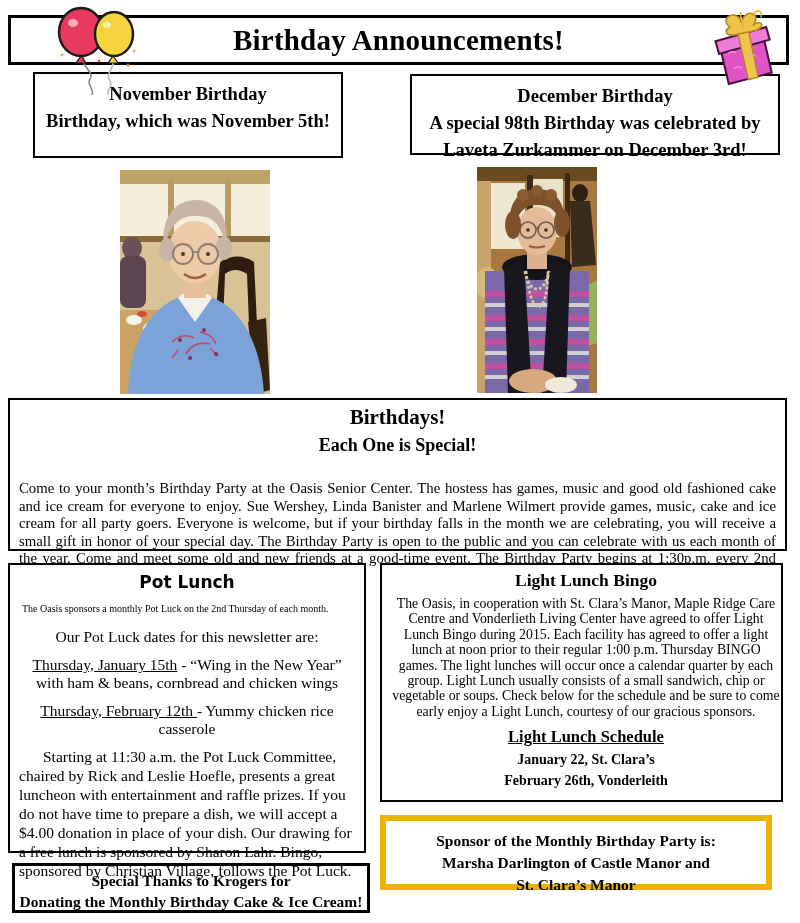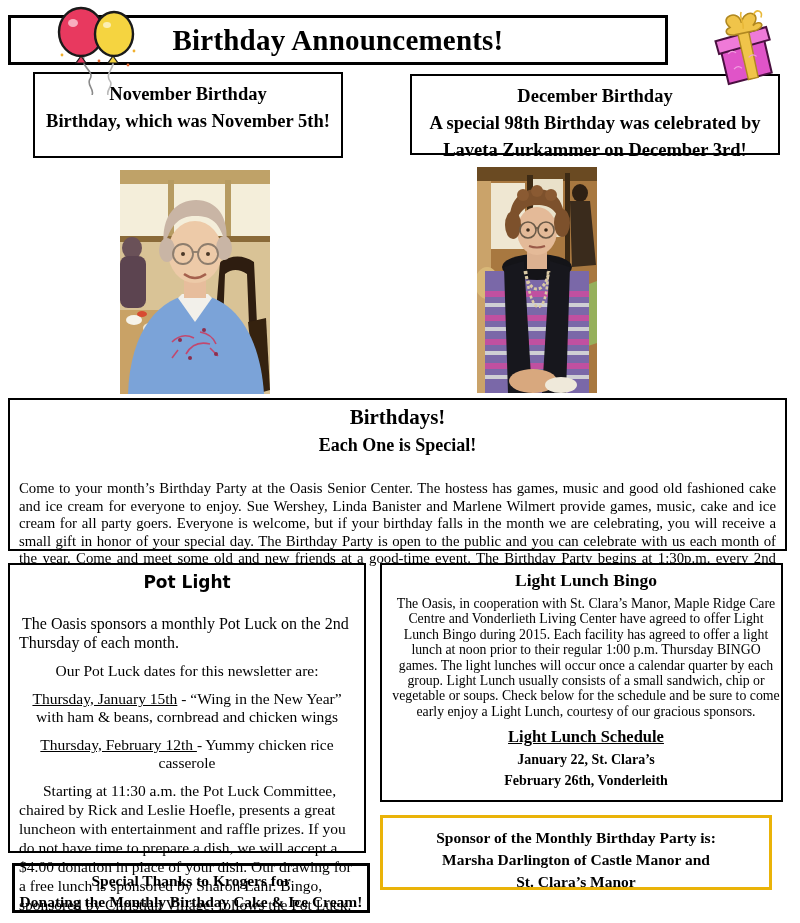--- a/index.html
+++ b/index.html
@@ -2,21 +2,21 @@
 <html><head>
 <meta charset="utf-8">
 <style>
   html,body{margin:0;padding:0;background:#ffffff;}
   #page{position:relative;width:800px;height:923px;background:#ffffff;
         font-family:"Liberation Serif", serif;color:#000;overflow:hidden;}
   .abs{position:absolute;box-sizing:border-box;}
   .box2{border:2px solid #000;background:#fff;}
 
   
-  #header-box{left:8px;top:15px;width:660px;height:50px;border:3px solid #000;
+  #header-box{left:8px;top:15px;width:781px;height:50px;border:3px solid #000;
               display:flex;align-items:center;justify-content:center;}
   #header-title{font-size:29px;font-weight:bold;letter-spacing:.2px;}
   #balloons{left:50px;top:3px;width:98px;height:92px;z-index:3;}
   #gift{left:702px;top:6px;width:82px;height:80px;z-index:3;}
 
   
   #november-box{left:33px;top:72px;width:310px;height:86px;padding-top:7px;}
   #december-box{left:410px;top:74px;width:370px;height:81px;padding-top:7px;}
   .month-line{font-size:18.5px;font-weight:bold;line-height:27px;text-align:center;}
 
@@ -27,36 +27,36 @@
 
   
   #birthdays-box{left:8px;top:398px;width:779px;height:153px;padding:5px 9px 0 9px;}
   #birthdays-title{font-size:21px;font-weight:bold;text-align:center;}
   #birthdays-subtitle{font-size:18px;font-weight:bold;text-align:center;margin-top:5px;}
   #birthdays-body{font-size:14.8px;line-height:17.5px;text-align:justify;margin-top:24px;}
 
   
   #potluck-box{left:8px;top:563px;width:358px;height:290px;padding:7px 9px 0 9px;}
   #potluck-title{font-family:"DejaVu Sans", sans-serif;font-size:17px;font-weight:bold;text-align:center;}
-  #potluck-intro{font-size:16px;line-height:19px;margin-top:22px;text-indent:3px;}
+  #potluck-intro{font-size:10px;line-height:19px;margin-top:7px;text-indent:3px;}
   #potluck-dates-heading{font-size:15.5px;text-align:center;margin-top:10px;}
   .potluck-date{font-size:15.5px;text-align:center;margin-top:10px;}
   .potluck-date .u{text-decoration:underline;}
   .potluck-date-sub{font-size:15.5px;text-align:center;}
   #potluck-body{font-size:15.5px;line-height:19px;margin-top:9px;text-indent:24px;}
 
   
   #lightlunch-box{left:380px;top:563px;width:403px;height:239px;padding:5px 0 0 9px;}
   #lightlunch-title{font-size:17.5px;font-weight:bold;text-align:center;}
   #lightlunch-body{font-size:13.8px;line-height:15.4px;margin-top:5px;text-align:center;}
   #schedule-title{font-size:16.5px;font-weight:bold;text-decoration:underline;text-align:center;margin-top:8px;}
   .schedule-line{font-size:14px;font-weight:bold;text-align:center;margin-top:5px;}
 
   
-  #sponsor-box{left:380px;top:815px;width:392px;height:75px;border:3px solid #eab308;padding-top:9px;}
+  #sponsor-box{left:380px;top:815px;width:392px;height:75px;border:6px solid #eab308;padding-top:9px;}
   .sponsor-line{font-size:15.5px;font-weight:bold;text-align:center;line-height:22px;}
 
   
   #krogers-box{left:12px;top:863px;width:358px;height:50px;border:3px solid #000;padding-top:4px;}
   .krogers-line{font-size:15.5px;font-weight:bold;text-align:center;line-height:21px;}
 </style>
 </head>
 <body>
 
 <div id="page">
@@ -202,21 +202,21 @@
     </svg>
   </div>
 
   <div id="birthdays-box" class="abs box2">
     <div id="birthdays-title">Birthdays!</div>
     <div id="birthdays-subtitle">Each One is Special!</div>
     <div id="birthdays-body">Come to your month’s Birthday Party at the Oasis Senior Center.  The hostess has games, music and good old fashioned cake and ice cream for everyone to enjoy.  Sue Wershey, Linda Banister and Marlene Wilmert provide games, music, cake and ice cream for all party goers.  Everyone is welcome, but if your birthday falls in the month we are celebrating, you will receive a small gift in honor of your special day.  The Birthday Party is open to the public and you can celebrate with us each month of the year.  Come and meet some old and new friends at a good-time event.  The Birthday Party begins at 1:30p.m. every 2nd Monday.</div>
   </div>
 
   <div id="potluck-box" class="abs box2">
-    <div id="potluck-title">Pot Light</div>
+    <div id="potluck-title">Pot Lunch</div>
     <div id="potluck-intro">The Oasis sponsors a monthly Pot Luck on the 2nd Thursday of each month.</div>
     <div id="potluck-dates-heading">Our Pot Luck dates for this newsletter are:</div>
     <div class="potluck-date">
       <span class="u">Thursday,  January 15th</span><span>  -  “Wing in the New Year”</span>
     </div>
     <div class="potluck-date-sub">with ham &amp; beans, cornbread and chicken wings</div>
     <div class="potluck-date">
       <span class="u">Thursday, February 12th </span><span>- Yummy chicken rice casserole</span>
     </div>
     <div id="potluck-body">Starting at 11:30 a.m. the Pot Luck Committee, chaired by Rick and Leslie Hoefle, presents a great luncheon with entertainment and raffle prizes.  If you do not have time to prepare a dish, we will accept a $4.00 donation in place of your dish.  Our drawing for a free lunch is sponsored by Sharon Lahr.  Bingo, sponsored by Christian Village, follows the Pot Luck.</div>

